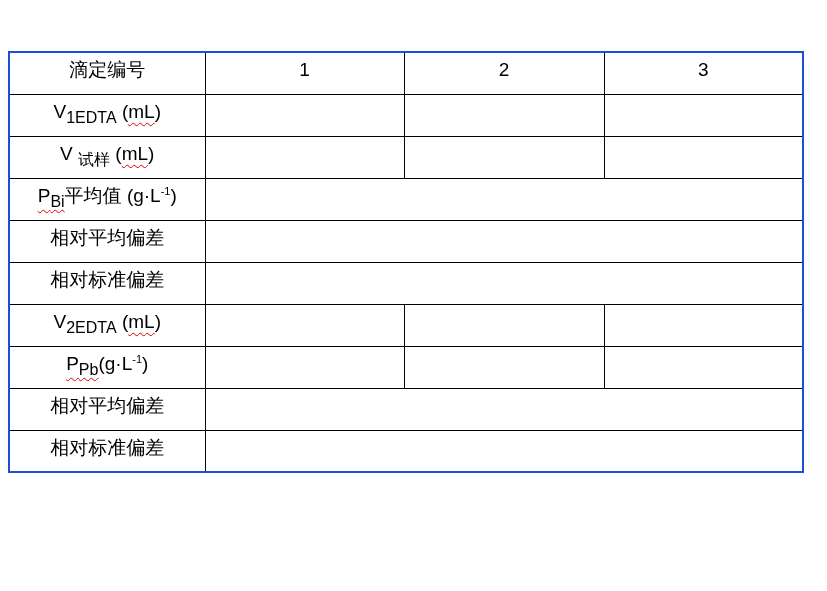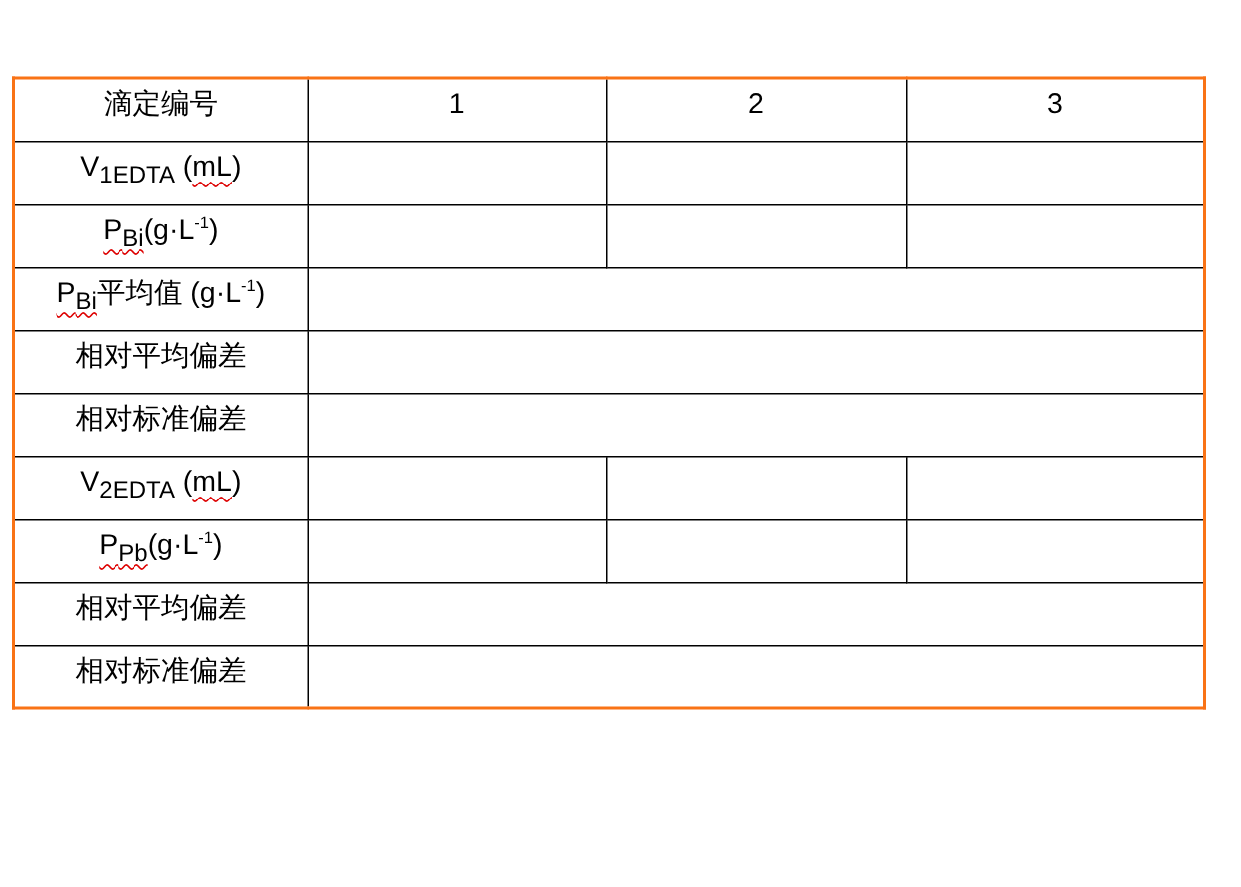--- a/index.html
+++ b/index.html
@@ -31,21 +31,21 @@
   .title sup {
     font-size: 9px;
     line-height: 0;
   }
   table.main {
     position: absolute;
     top: 51px;
     left: 8px;
     border-collapse: collapse;
     table-layout: fixed;
-    border: 2px solid #f97316;
+    border: 2px solid #1d4ed8;
   }
   table.main td {
     border: 1px solid #000000;
     box-sizing: border-box;
     height: 42px;
     padding: 6px 2px 0 2px;
     vertical-align: top;
     text-align: center;
     font-size: 19px;
     line-height: 1.15;
@@ -102,21 +102,21 @@
         <td>2</td>
         <td>3</td>
       </tr>
     <tr>
           <td class="label-cell"><span>V</span><sub>1EDTA</sub><span> (</span><span class="wavy"><span>mL</span></span><span>)</span></td>
           <td></td>
           <td></td>
           <td></td>
         </tr>
         <tr>
-          <td class="label-cell"><span class="wavy low"><span>P</span><sub>Bi</sub></span><span>(g·L</span><sup>-1</sup><span>)</span></td>
+          <td class="label-cell"><span>V </span><sub>试样</sub><span> (</span><span class="wavy"><span>mL</span></span><span>)</span></td>
           <td></td>
           <td></td>
           <td></td>
         </tr>
         <tr>
           <td class="label-cell"><span class="wavy low"><span>P</span><sub>Bi</sub></span><span>平均值 (g·L</span><sup>-1</sup><span>)</span></td>
           <td colspan="3"></td>
         </tr>
         <tr>
           <td class="label-cell"><span>相对平均偏差</span></td>

